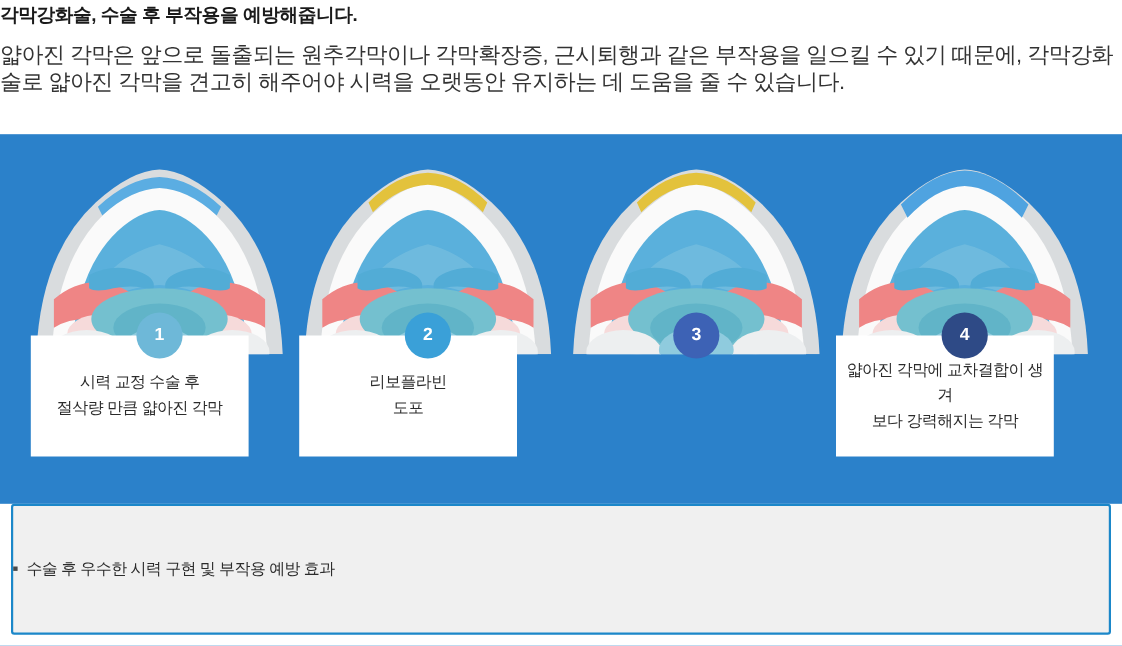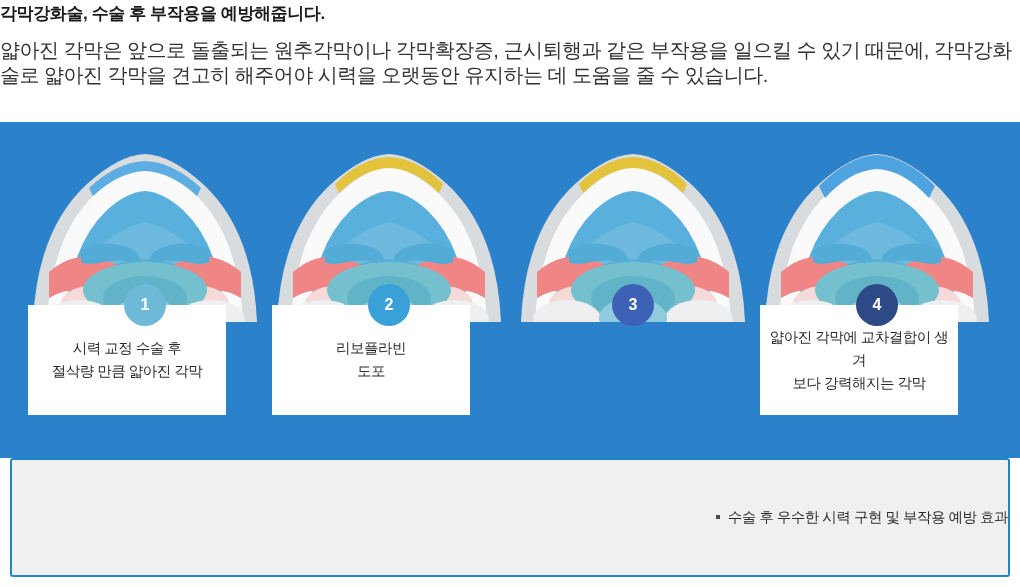--- a/index.html
+++ b/index.html
@@ -146,21 +146,21 @@
     left: 10px;
     top: 458px;
     width: 1000px;
     height: 119px;
     box-sizing: border-box;
     background: #F0F0F0;
     border: 2px solid #1B87C9;
     border-radius: 3px;
     display: flex;
     align-items: center;
-    justify-content: flex-end;
+    justify-content: flex-start;
   }
   .notes {
     display: flex;
     align-items: center;
     gap: 44px;
   }
   .note {
     display: flex;
     align-items: center;
     gap: 8px;

